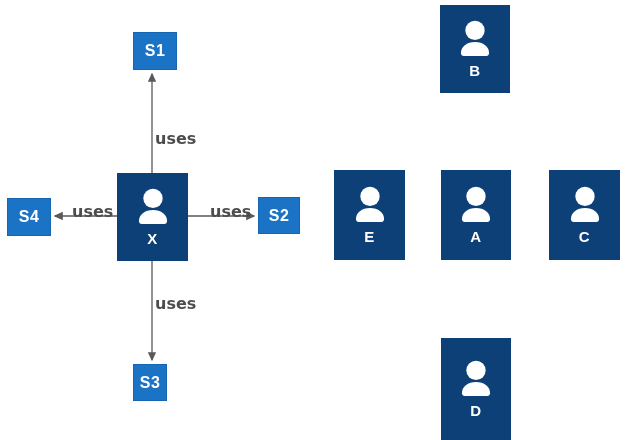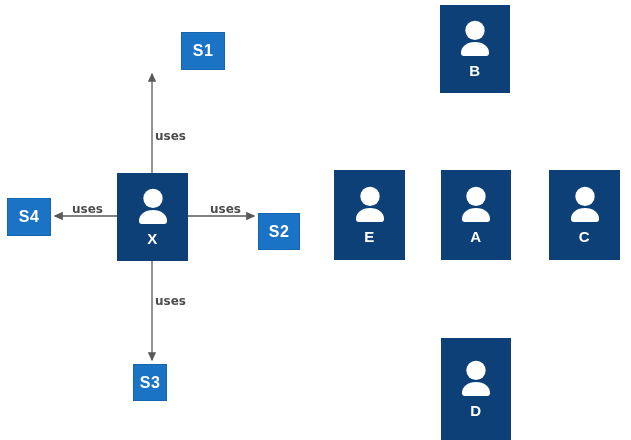--- a/index.html
+++ b/index.html
@@ -58,21 +58,21 @@
     display: flex;
     flex-direction: column;
     align-items: center;
     justify-content: center;
     gap: 7px;
   }
   
   .edge-label {
     position: absolute;
     color: #4d4d4d;
-    font-size: 12px;
+    font-size: 16px;
     font-weight: bold;
     white-space: nowrap;
     user-select: none;
     font-family: "DejaVu Sans", sans-serif;
   }
   svg.edges {
     position: absolute;
     left: 0;
     top: 0;
     width: 631px;
@@ -101,27 +101,27 @@
   </svg>
 
   <div id="edge-labels">
       <div class="edge-label" style="left: 155px; top: 129px;">uses</div>
       <div class="edge-label" style="left: 72px; top: 202px;">uses</div>
       <div class="edge-label" style="left: 210px; top: 202px;">uses</div>
       <div class="edge-label" style="left: 155px; top: 294px;">uses</div>
     </div>
 
   <div id="service-nodes">
-      <div class="node service" style="left: 133px; top: 32px; width: 44px; height: 38px; margin-left: 48px;">
+      <div class="node service" style="left: 133px; top: 32px; width: 44px; height: 38px;">
         <span class="node-label">S1</span>
       </div>
       <div class="node service" style="left: 7px; top: 198px; width: 44px; height: 38px;">
         <span class="node-label">S4</span>
       </div>
-      <div class="node service" style="left: 258px; top: 197px; width: 42px; height: 37px; margin-top: 16px;">
+      <div class="node service" style="left: 258px; top: 197px; width: 42px; height: 37px;">
         <span class="node-label">S2</span>
       </div>
       <div class="node service" style="left: 133px; top: 364px; width: 34px; height: 37px;">
         <span class="node-label">S3</span>
       </div>
     </div>
 
   <div id="actor-nodes">
       <div class="node actor" style="left: 117px; top: 173px; width: 71px; height: 88px;">
         <div class="actor-inner">

